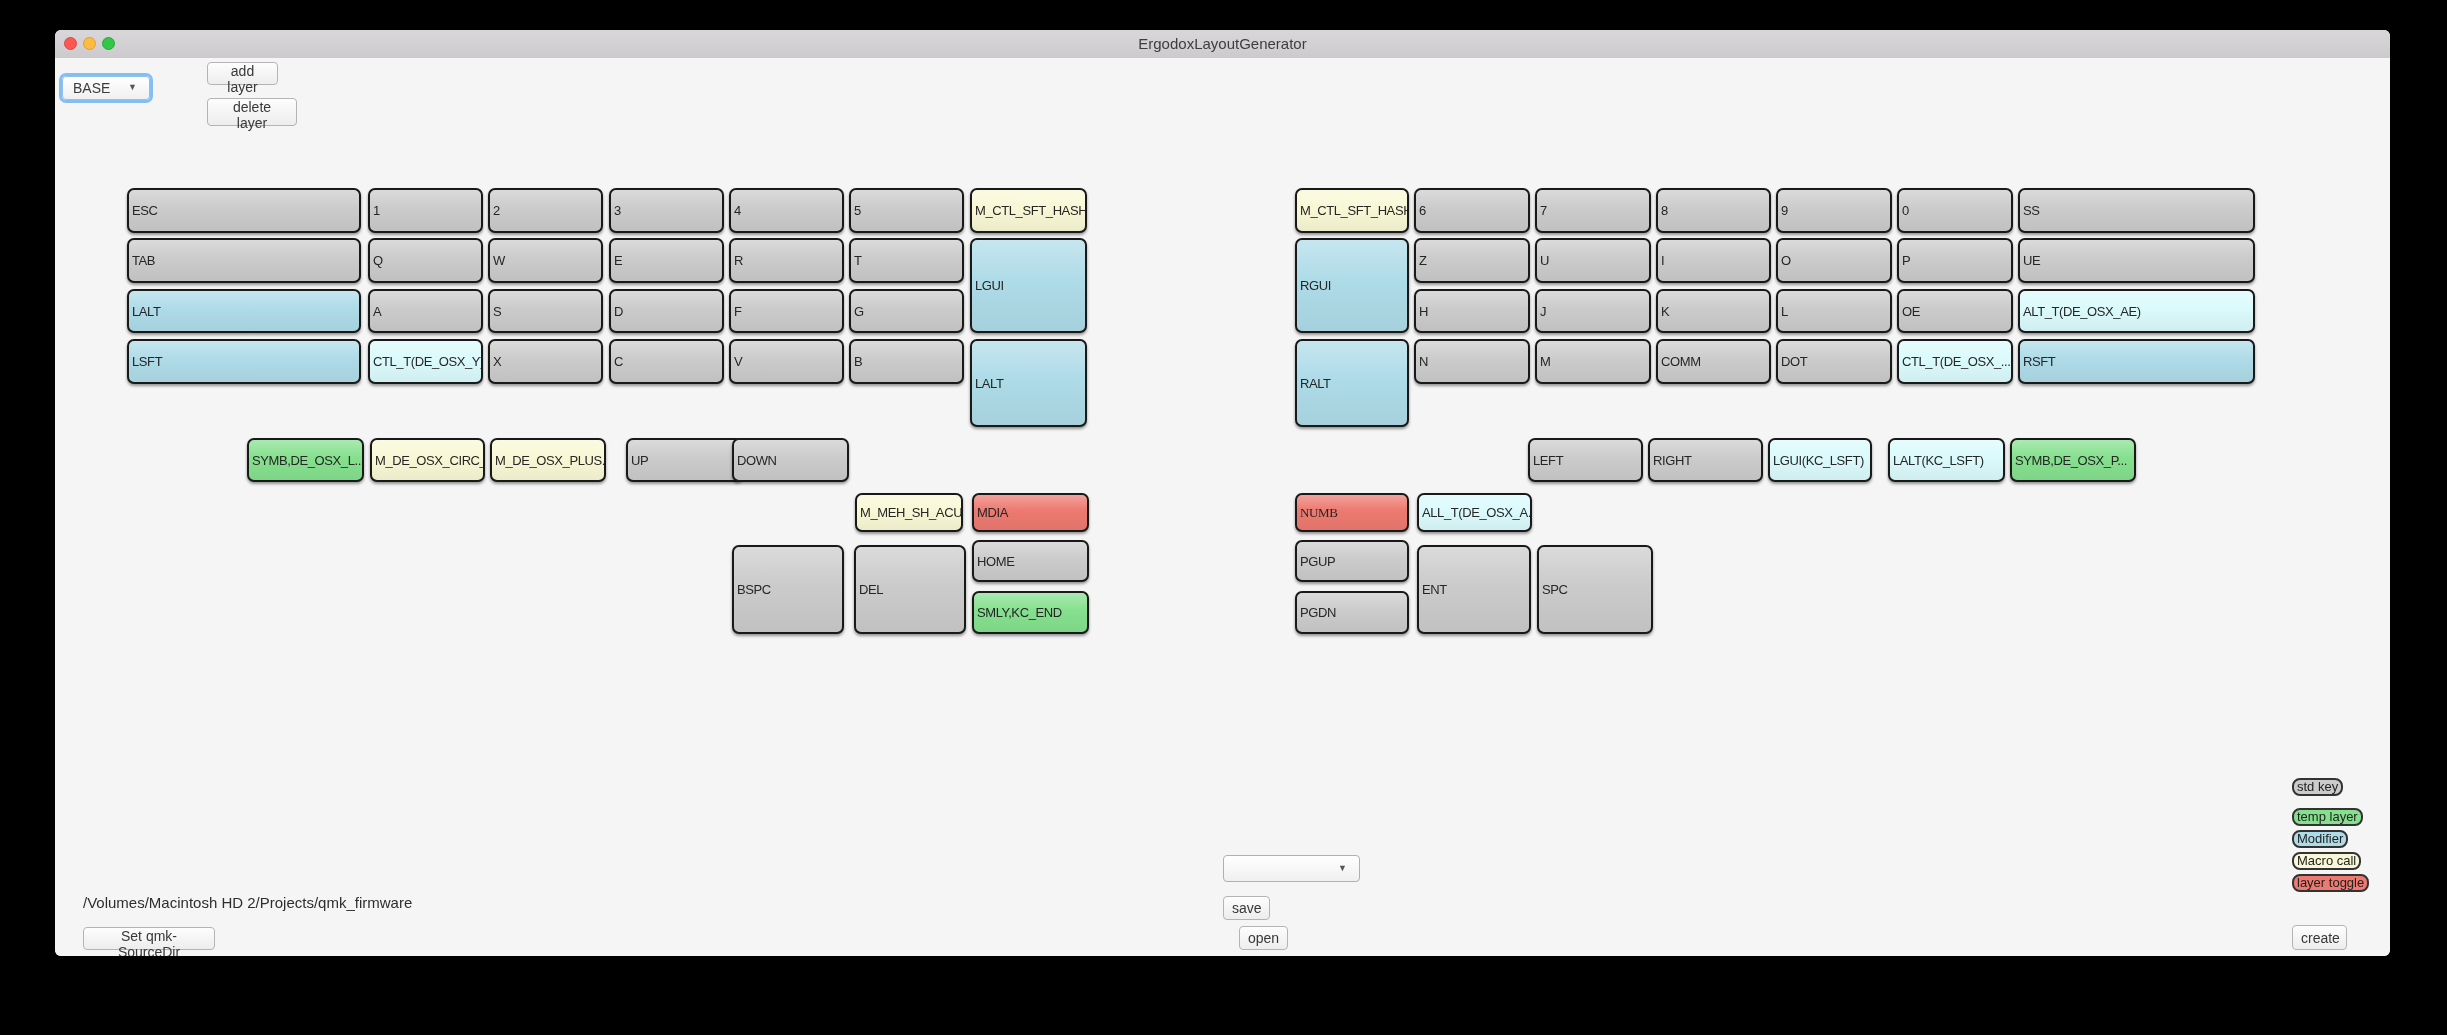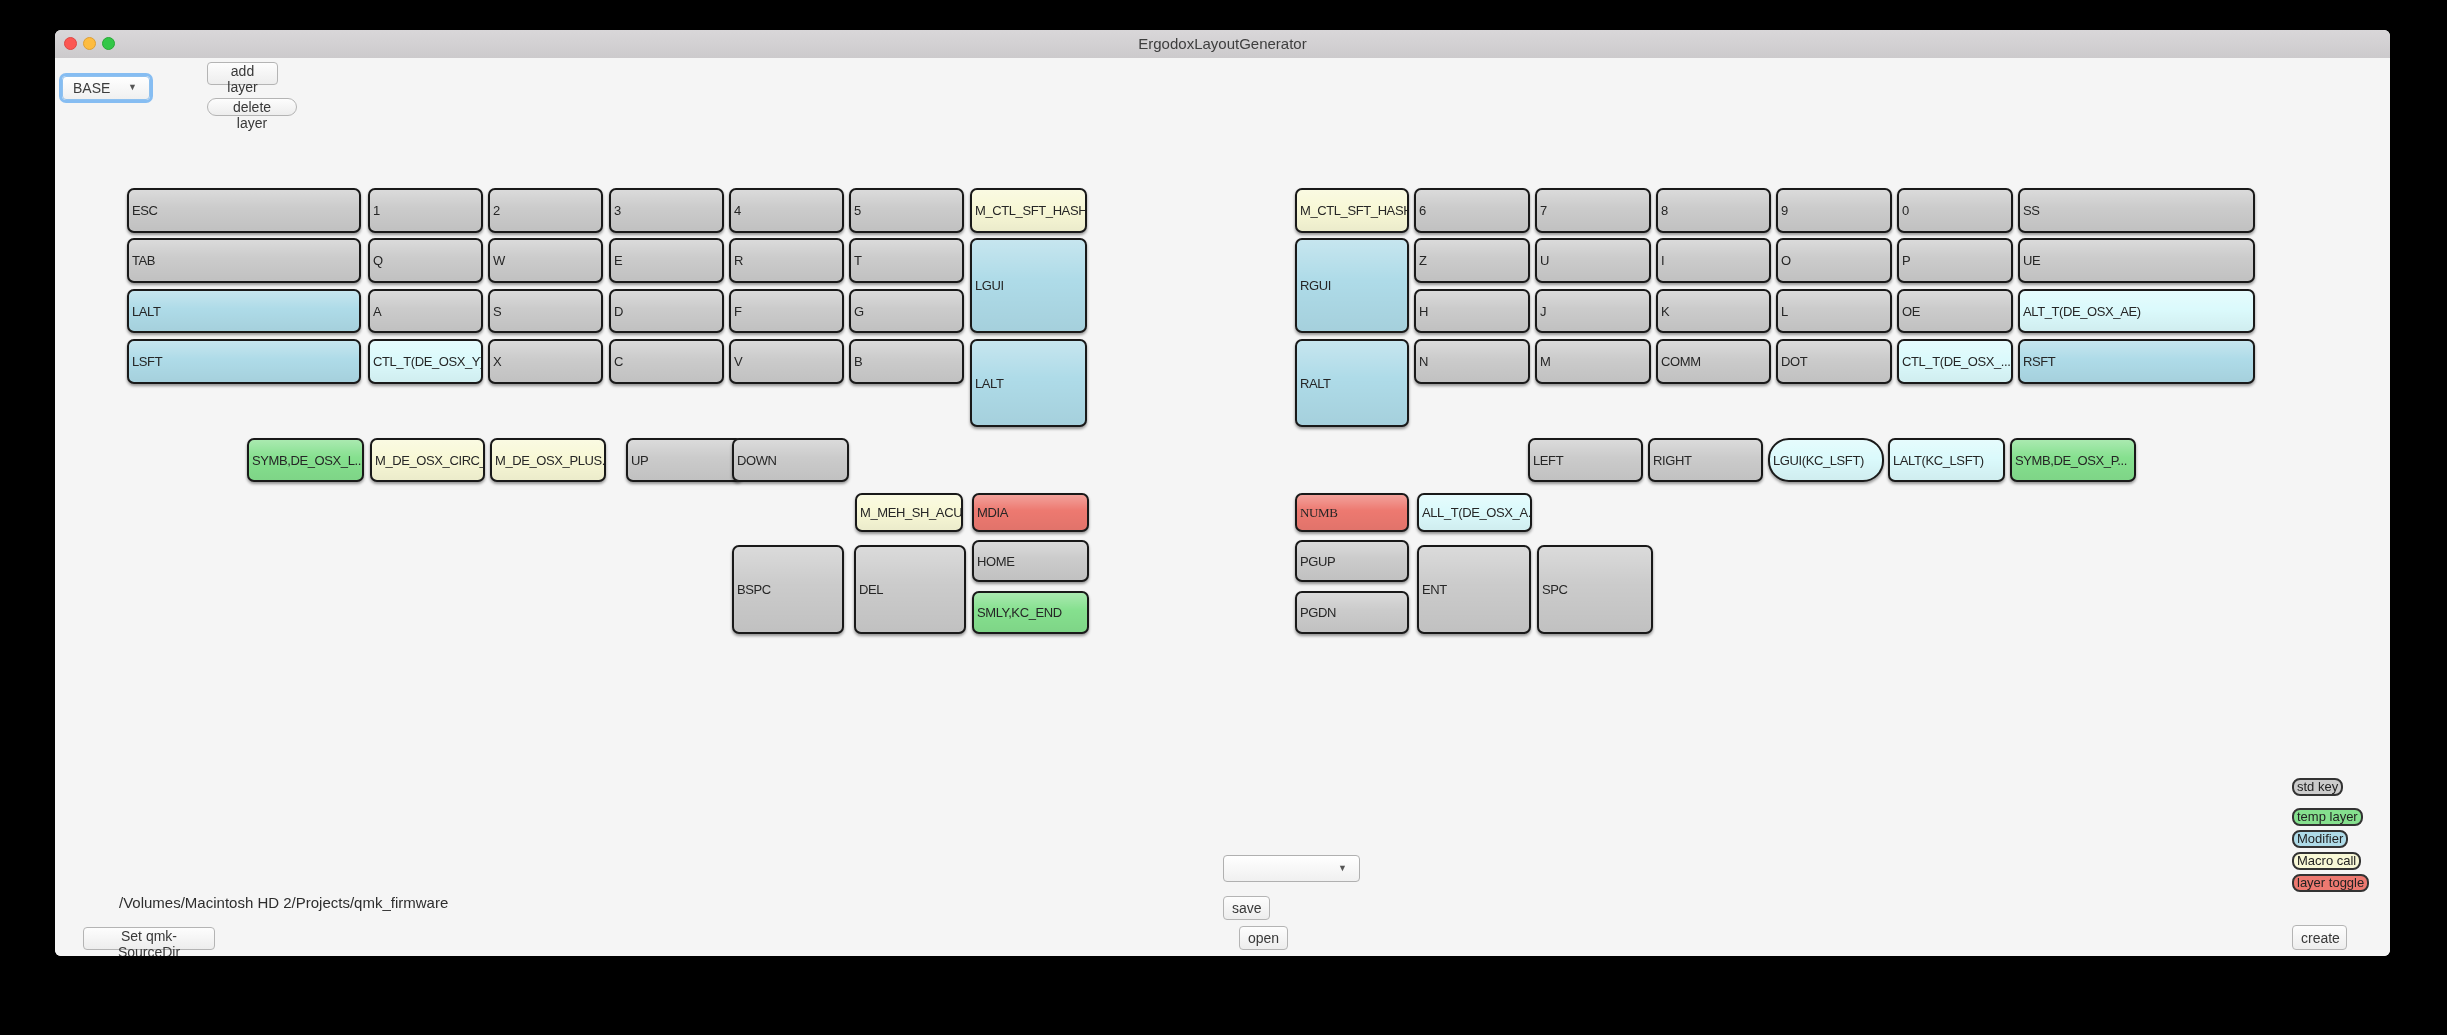--- a/index.html
+++ b/index.html
@@ -59,21 +59,21 @@
   }
   .key-label{
     font-size:13px;letter-spacing:-0.4px;color:#262626;
     padding-left:3px;white-space:nowrap;
   }
   .legend{position:absolute;display:flex;flex-direction:column;align-items:flex-start;gap:4px;}
   .pill{
     box-sizing:border-box;border:2px solid #333;border-radius:8px;
     font-size:13px;color:#222;line-height:14px;padding:0 3px;white-space:nowrap;
   }
-  .path-text{position:absolute;font-size:15px;color:#2e2e2e;white-space:nowrap;margin-left:36px;}
+  .path-text{position:absolute;font-size:15px;color:#2e2e2e;white-space:nowrap;}
 </style>
 </head>
 <body>
 
 <div class="window">
   <div class="titlebar">
     <div class="traffic">
       <span class="tl red"></span>
       <span class="tl yellow"></span>
       <span class="tl green"></span>
@@ -82,21 +82,21 @@
   </div>
 
   <div class="content">
 
     <div class="combo focused" style="left:7px;top:18px;width:88px;height:24px;">
       <span>BASE</span>
       <span class="combo-arrow">▼</span>
     </div>
 
     <button class="btn" style="left:152px;top:4px;width:71px;height:23px;">add layer</button>
-    <button class="btn" style="left:152px;top:40px;width:90px;height:18px;border-radius:10px;">delete layer</button>
+    <button class="btn" style="left:152px;top:40px;width:90px;height:28px;">delete layer</button>
 
     <div id="keyboard" style="position:absolute;left:0;top:0;right:0;bottom:0;">
         <div class="key" style="left: 72px; top: 130px; width: 234px; height: 45px; background-color: rgb(203, 203, 203);">
           <span class="key-label">ESC</span>
         </div>
         <div class="key" style="left: 313px; top: 130px; width: 115px; height: 45px; background-color: rgb(203, 203, 203);">
           <span class="key-label">1</span>
         </div>
         <div class="key" style="left: 433px; top: 130px; width: 115px; height: 45px; background-color: rgb(203, 203, 203);">
           <span class="key-label">2</span>
@@ -286,21 +286,21 @@
         </div>
         <div class="key" style="left: 1963px; top: 281px; width: 237px; height: 45px; background-color: rgb(174, 219, 232);">
           <span class="key-label">RSFT</span>
         </div>
         <div class="key" style="left: 1473px; top: 380px; width: 115px; height: 44px; background-color: rgb(203, 203, 203);">
           <span class="key-label">LEFT</span>
         </div>
         <div class="key" style="left: 1593px; top: 380px; width: 115px; height: 44px; background-color: rgb(203, 203, 203);">
           <span class="key-label">RIGHT</span>
         </div>
-        <div class="key" style="left: 1713px; top: 380px; width: 116px; height: 44px; background-color: rgb(219, 250, 252); border-radius: 21px;">
+        <div class="key" style="left: 1713px; top: 380px; width: 104px; height: 44px; background-color: rgb(219, 250, 252);">
           <span class="key-label">LGUI(KC_LSFT)</span>
         </div>
         <div class="key" style="left: 1833px; top: 380px; width: 117px; height: 44px; background-color: rgb(219, 250, 252);">
           <span class="key-label">LALT(KC_LSFT)</span>
         </div>
         <div class="key" style="left: 1955px; top: 380px; width: 126px; height: 44px; background-color: rgb(133, 224, 142);">
           <span class="key-label">SYMB,DE_OSX_P...</span>
         </div>
         <div class="key" style="left: 1240px; top: 435px; width: 114px; height: 39px; background-color: rgb(237, 121, 112); font-family: Liberation Serif, serif;">
           <span class="key-label">NUMB</span>

